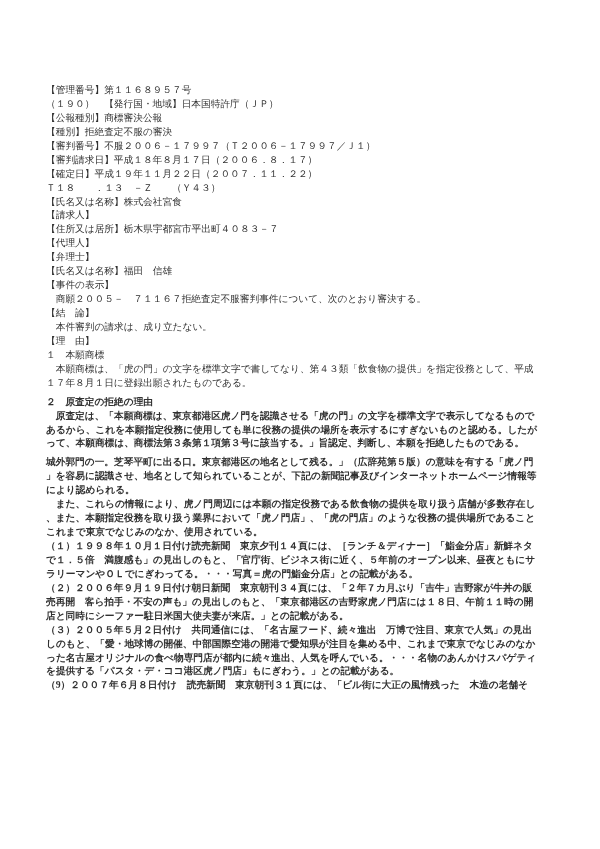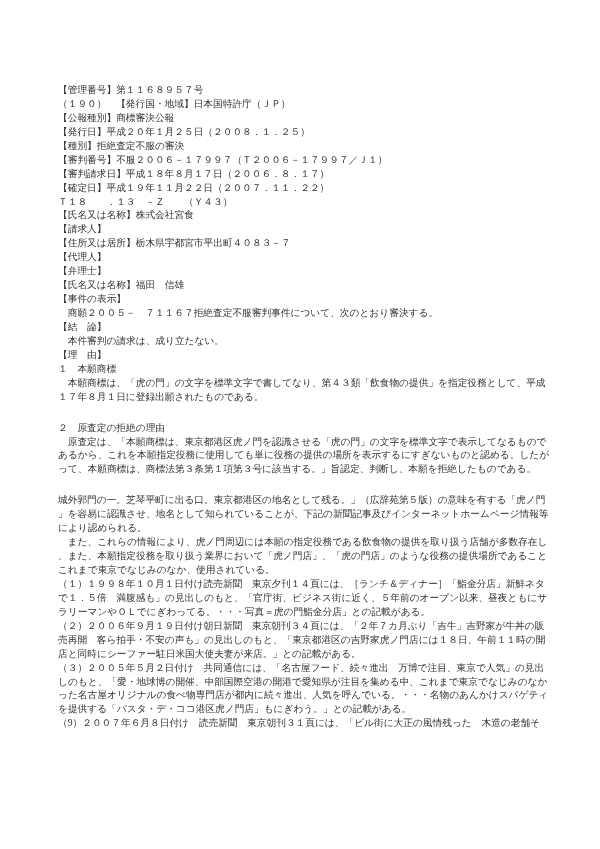--- a/index.html
+++ b/index.html
@@ -10,46 +10,46 @@
   .page {
     position: relative;
     width: 600px;
     height: 849px;
     background: #ffffff;
     overflow: hidden;
   }
   .doc {
     position: absolute;
     top: 83px;
-    left: 58px;
+    left: 46px;
     right: 38px;
     font-family: "Liberation Serif", "DejaVu Serif", serif;
     font-size: 9.7px;
     line-height: 13.95px;
     color: #313131;
   }
   .section + .section {
-    margin-top: 17px; 
+    margin-top: 5px; 
+    font-weight: bold;
   }
   .doc-line {
     white-space: pre;
     height: 13.95px;
     letter-spacing: 0;
   }
 </style>
 </head>
 <body>
 
 <div class="page">
   <div class="doc">
     <div class="section">
         <div class="doc-line">【管理番号】第１１６８９５７号</div>
         <div class="doc-line">（１９０）　【発行国・地域】日本国特許庁（ＪＰ）</div>
         <div class="doc-line">【公報種別】商標審決公報</div>
-        <div class="doc-line">【発行日】平成２０年１月２５日（２００８．１．２５）</div>
         <div class="doc-line">【種別】拒絶査定不服の審決</div>
         <div class="doc-line">【審判番号】不服２００６－１７９９７（Ｔ２００６－１７９９７／Ｊ１）</div>
         <div class="doc-line">【審判請求日】平成１８年８月１７日（２００６．８．１７）</div>
         <div class="doc-line">【確定日】平成１９年１１月２２日（２００７．１１．２２）</div>
         <div class="doc-line">Ｔ１８　　．１３　－Ｚ　　（Ｙ４３）</div>
         <div class="doc-line">【氏名又は名称】株式会社宮食</div>
         <div class="doc-line">【請求人】</div>
         <div class="doc-line">【住所又は居所】栃木県宇都宮市平出町４０８３－７</div>
         <div class="doc-line">【代理人】</div>
         <div class="doc-line">【弁理士】</div>

